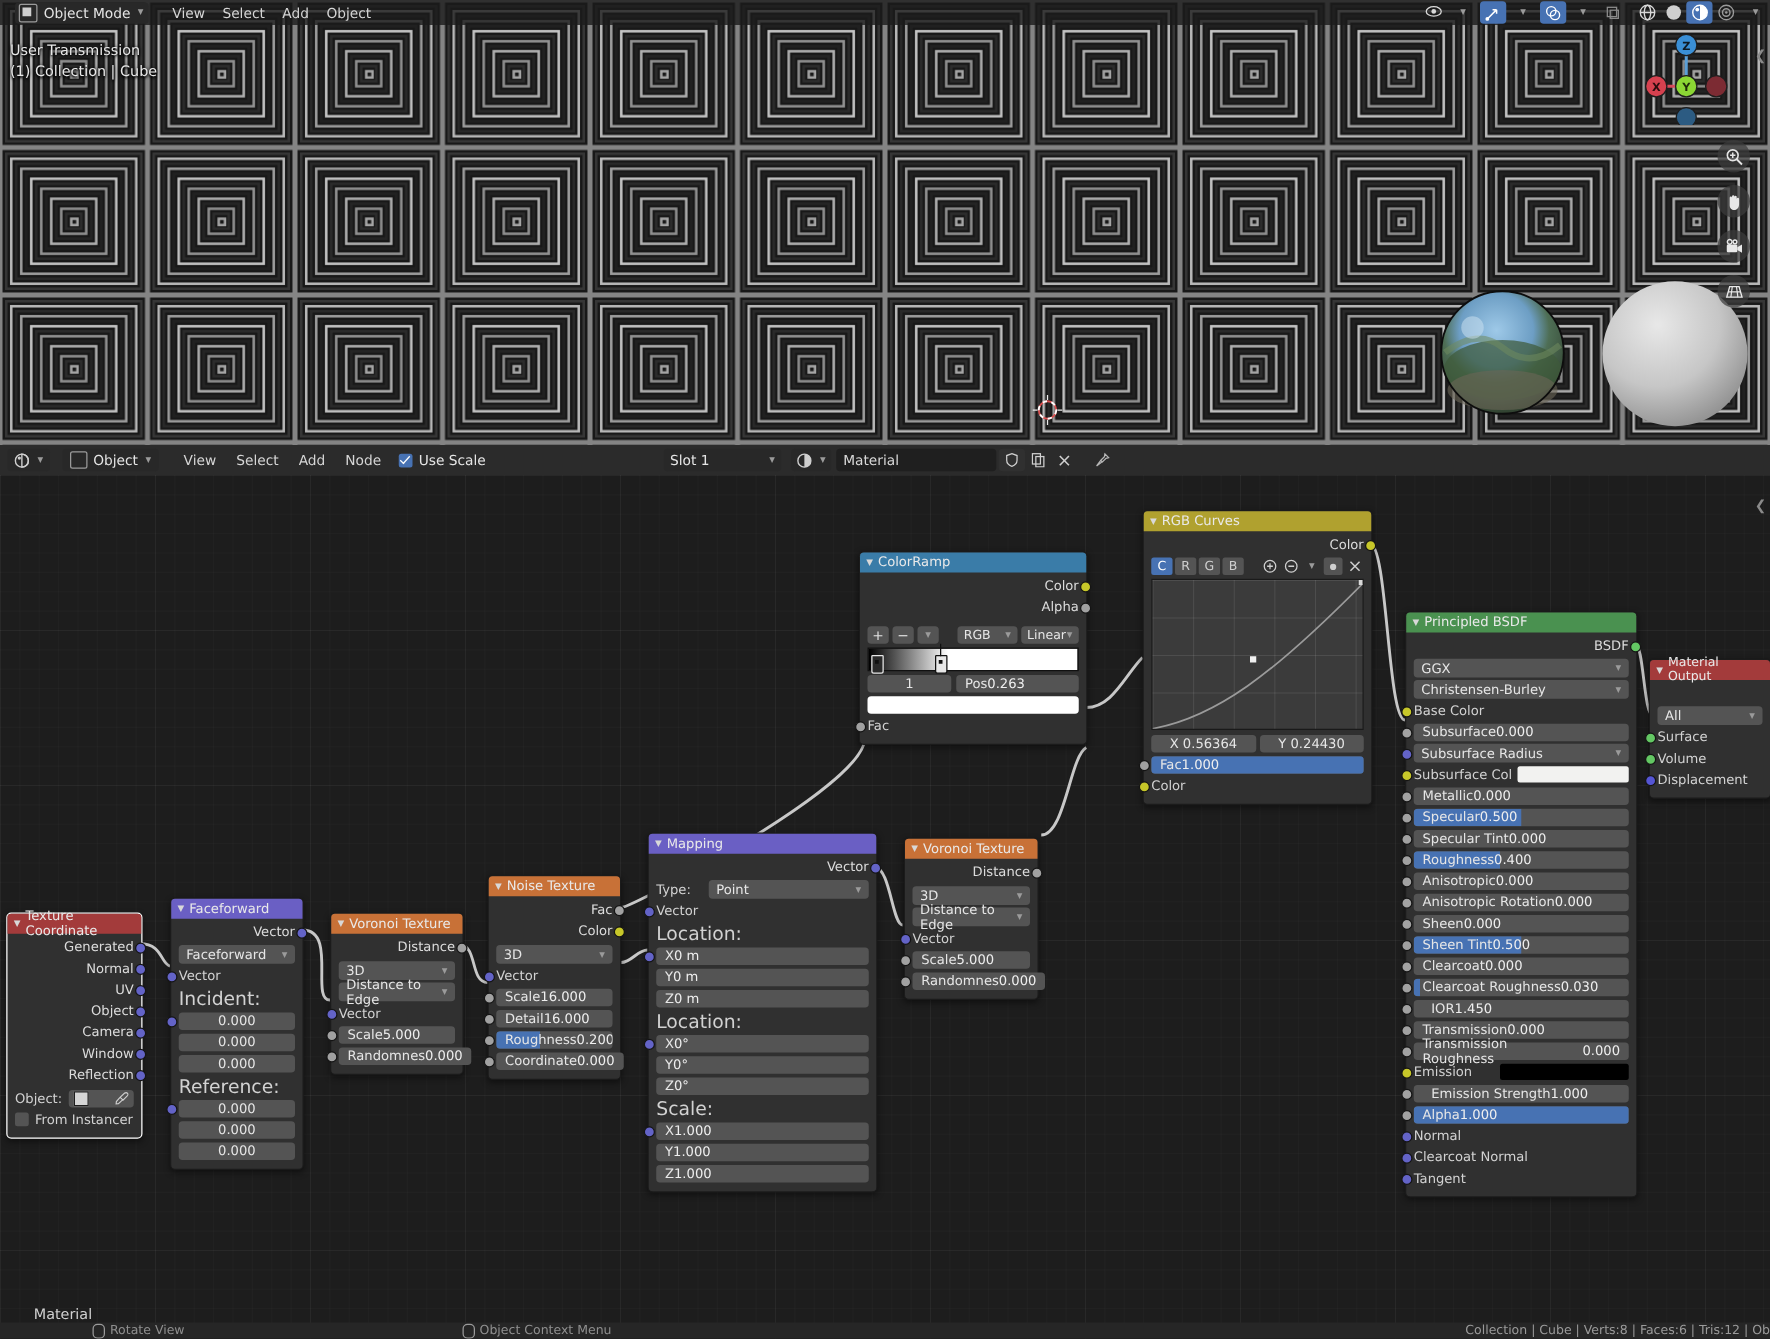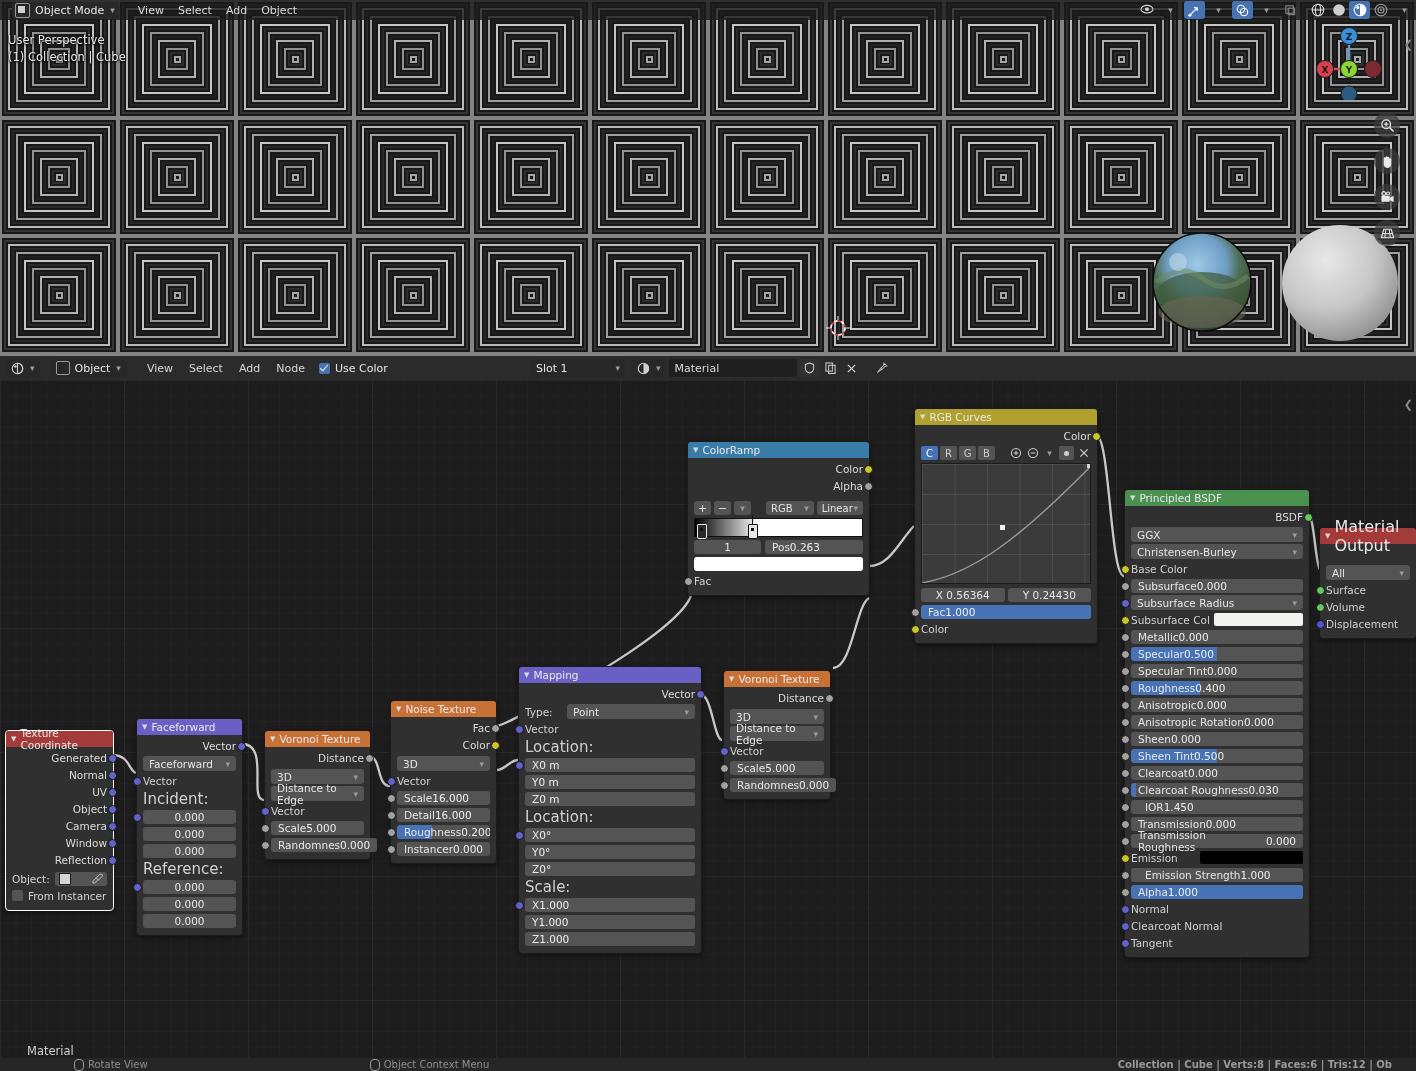--- a/index.html
+++ b/index.html
@@ -75,21 +75,21 @@
   .swatch{height:13px;border-radius:2px;flex:1;margin-left:4px;}
 
   
   .sock{position:absolute;width:7px;height:7px;border-radius:50%;border:1px solid #141414;}
   .s-vec{background:#6363c7;}
   .s-col{background:#c7c729;}
   .s-gray{background:#a1a1a1;}
   .s-shdr{background:#63c763;}
   .s-vecb{background:#5555d4;}
 
-  .nodetitle-sm{font-size:16px;}
+  .nodetitle-sm{font-size:10px;}
   .footer-lbl{position:absolute;left:27px;top:664px;color:#d0d0d0;font-size:11.5px;}
 
   
   .cr-tools{display:flex;align-items:center;gap:3px;margin:2px 6px 3px 6px;}
   .cr-btn{background:#545454;border-radius:3px;height:14px;min-width:17px;display:flex;align-items:center;justify-content:center;color:#e0e0e0;font-size:11px;}
   .cr-dd{background:#545454;border-radius:3px;height:14px;display:flex;align-items:center;justify-content:space-between;padding:0 5px;color:#e6e6e6;font-size:10px;}
   .rampbar{margin:1px 6px 2px 6px;height:17px;border:1px solid #111;position:relative;
            background:linear-gradient(to right,#000 0%,#ffffff 38%,#ffffff 100%);}
   .stop{position:absolute;top:5px;width:8px;height:13px;background:#e8e8e8;border:1px solid #111;border-radius:1px 1px 2px 2px;}
   .stop.dark{background:#2a2a2a;border-color:#e8e8e8;}
@@ -104,21 +104,21 @@
   .crvbtns{display:flex;align-items:center;gap:2px;margin:3px 6px;}
   .crvtab{width:17px;height:14px;background:#545454;border-radius:2px;display:flex;align-items:center;justify-content:center;font-size:10px;color:#cfcfcf;}
   .crvtab.on{background:#4772b3;color:#fff;}
   .crvic{width:15px;height:14px;display:flex;align-items:center;justify-content:center;color:#cfcfcf;font-size:11px;}
 
   
   #statusbar{position:absolute;left:0;bottom:0;width:1416px;height:13px;background:#262626;
              display:flex;align-items:center;font-size:10px;color:#8f8f8f;overflow:hidden;}
   .sb-item{display:flex;align-items:center;gap:4px;margin-left:14px;}
   .mouse-ic{width:8px;height:10px;border:1px solid #9a9a9a;border-radius:4px;}
-  #sb-right{position:absolute;right:24px;display:flex;gap:6px;color:#9a9a9a;font-size:10px;font-weight:bold;}
+  #sb-right{position:absolute;right:0;display:flex;gap:6px;color:#9a9a9a;font-size:10px;}
 
   .tinyarrow{position:absolute;color:#8a8a8a;font-size:11px;}
 </style>
 </head>
 <body>
 
 <div id="viewport">
   <svg id="vp-pattern" viewBox="0 0 1416 356" preserveAspectRatio="none">
     <defs>
       <pattern id="sq" width="118" height="118" patternUnits="userSpaceOnUse">
@@ -257,21 +257,21 @@
             <circle cx="7" cy="7" r="3" fill="none" stroke="#9a9a9a" stroke-width="1.1"></circle>
             <circle cx="7" cy="7" r="1" fill="#9a9a9a"></circle>
           </svg>
       </div>
       <div class="ic">
           <span class="chev">▾</span>
         </div>
     </div>
   </div>
 
-  <div class="vp-text" style="top:33px">User Perspective</div>
+  <div class="vp-text" style="top:33px">User Transmission</div>
   <div class="vp-text" style="top:50px">(1) Collection | Cube</div>
 
   <div id="gizmo">
     <svg width="78" height="78" viewBox="0 0 78 78">
       <line x1="39" y1="47" x2="39" y2="17" stroke="#5b9fd6" stroke-width="2.4"></line>
       <line x1="39" y1="47" x2="18" y2="47" stroke="#d64b5b" stroke-width="2.4"></line>
       <circle cx="39" cy="14" r="8.5" fill="#3a8fd6" stroke="#1e1e1e" stroke-width="1"></circle>
       <text x="39" y="18" text-anchor="middle" font-size="9" font-family="DejaVu Sans" fill="#0e1a24" font-weight="bold">Z</text>
       <circle cx="15" cy="47" r="8.5" fill="#d6414f" stroke="#1e1e1e" stroke-width="1"></circle>
       <text x="15" y="51" text-anchor="middle" font-size="9" font-family="DejaVu Sans" fill="#2a0c0e" font-weight="bold">X</text>
@@ -331,21 +331,21 @@
       <span style="width:12px;height:12px;border:1px solid #9a9a9a;border-radius:2px;position:relative;display:inline-block;margin-right:5px"></span>
       <span>Object</span>
       <span class="chev">▾</span>
     </div>
     <div class="ne-menu" style="margin-left:12px">View</div>
     <div class="ne-menu">Select</div>
     <div class="ne-menu">Add</div>
     <div class="ne-menu">Node</div>
     <div style="display:flex;align-items:center;margin-left:6px">
       <span class="cbx"></span>
-      <span>Use Color</span>
+      <span>Use Scale</span>
     </div>
 
     <div style="position:absolute;left:531px;top:3px;display:flex;align-items:center">
       <div class="ne-pill" style="width:84px;margin:0;justify-content:space-between">
         <span>Slot 1</span>
         <span class="chev">▾</span>
       </div>
       <div class="ne-pill" style="margin-left:8px;padding:0 4px">
         <svg width="13" height="13" viewBox="0 0 14 14">
             <circle cx="7" cy="7" r="5.6" fill="none" stroke="#cfcfcf" stroke-width="1.2"></circle>
@@ -578,21 +578,21 @@
             <span class="sock s-gray" style="left:-10px;top:4px"></span>
             <div class="fld sld">
               <span class="sldfill" style="width:38%"></span>
               <span class="lab">Roughness</span>
               <span class="v">0.200</span>
             </div>
           </div>
         <div class="row">
             <span class="sock s-gray" style="left:-10px;top:4px"></span>
             <div class="fld">
-              <span>Instancer</span>
+              <span>Coordinate</span>
               <span class="v">0.000</span>
             </div>
           </div>
       </div>
     </div>
 
     <div class="node" style="left:518px;top:286px;width:182px;">
       <div class="nhead" style="background:#6a5fc4;">
         <span class="tri">▼</span>
         <span>Mapping</span>

